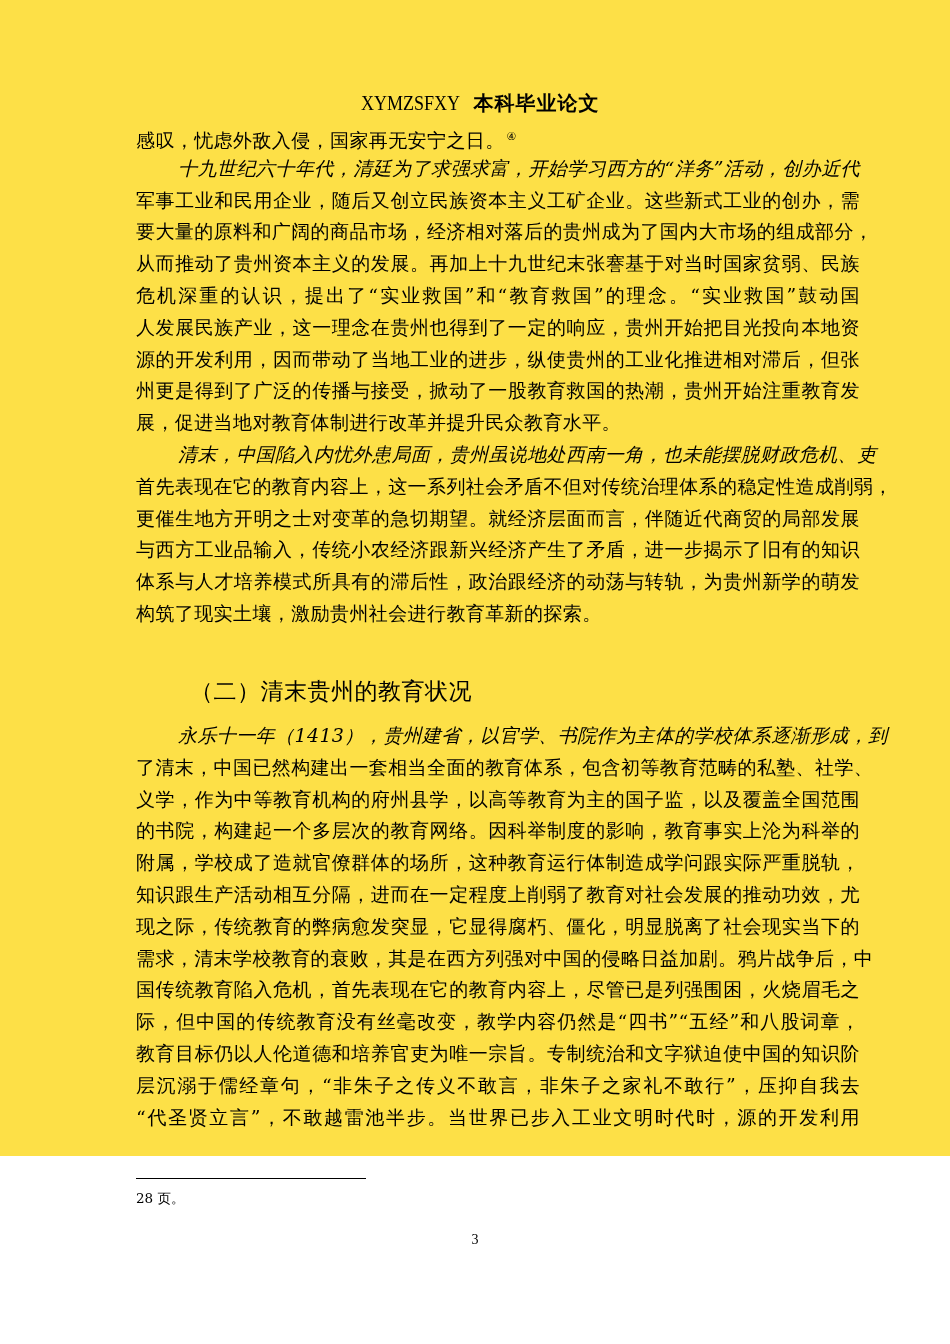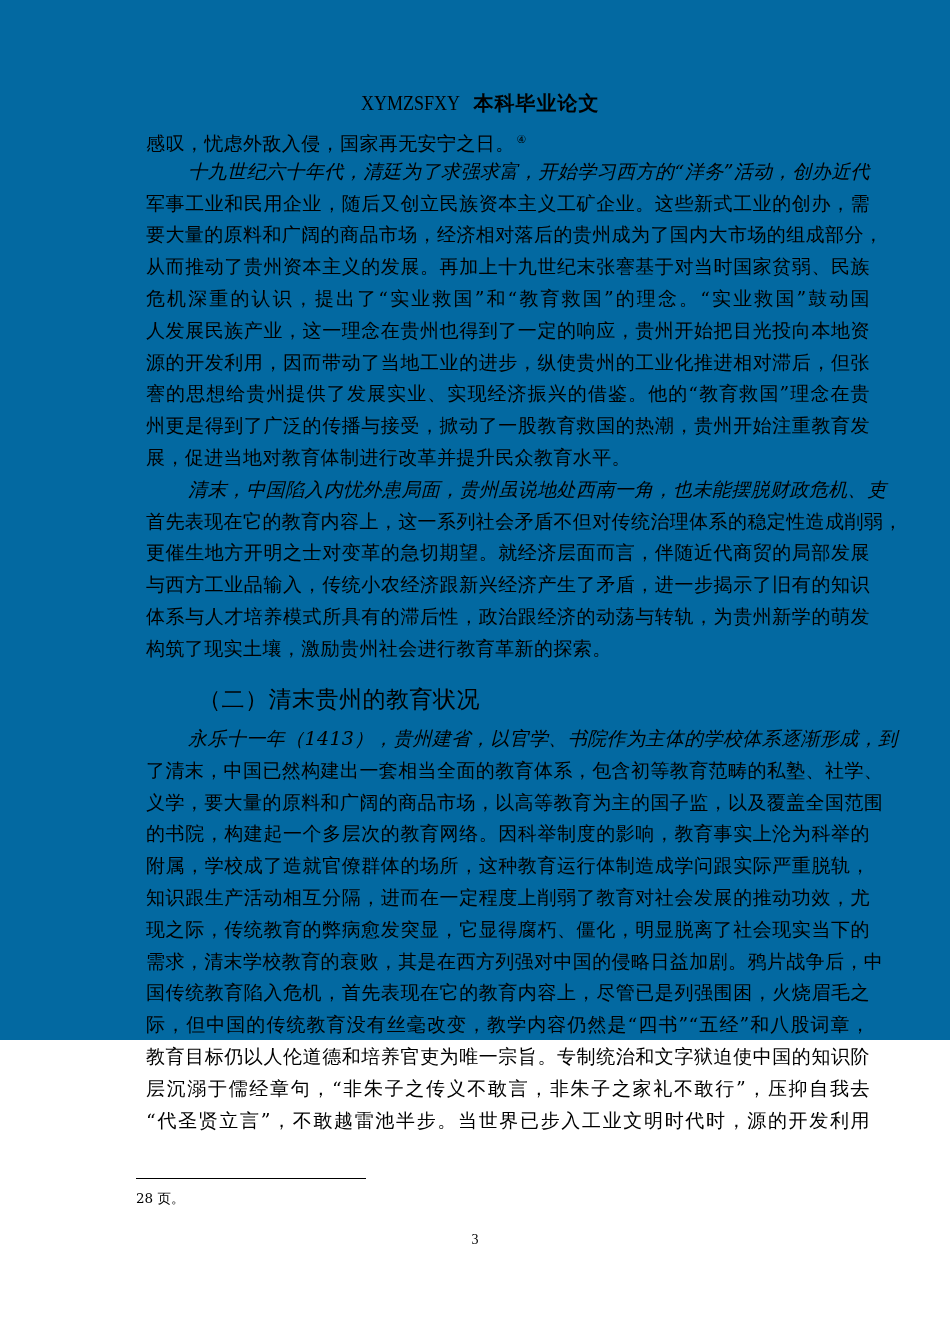--- a/index.html
+++ b/index.html
@@ -13,22 +13,22 @@
       position: relative;
       overflow: hidden;
       color: #000000;
       font-family: "DejaVu Serif", "Liberation Serif", serif;
     }
     .page {
       position: absolute;
       left: 0;
       top: 0;
       width: 950px;
-      height: 1040px;
-      background: #0369a1;
+      height: 1156px;
+      background: #fde047;
     }
     .header {
       position: absolute;
       top: 88px;
       left: 0;
       width: 950px;
       text-align: center;
       font-size: 21px;
       line-height: 30px;
       white-space: nowrap;
@@ -42,27 +42,28 @@
     }
     .header .cjk {
       font-family: "DejaVu Sans", sans-serif;
       font-weight: bold;
       font-size: 20px;
       letter-spacing: 1px;
       margin-left: 2px;
     }
     .body-text {
       position: absolute;
-      left: 146px;
+      left: 136px;
       width: 724px;
       font-size: 19px;
-      line-height: 45px;
+      line-height: 23px;
       text-align: justify;
       text-justify: inter-character;
       letter-spacing: 0.4px;
+      margin-top: 8px;
     }
     .body-text .line {
       display: block;
       white-space: nowrap;
       text-align-last: justify;
       height: 31.8px;
     }
     .body-text .line.last {
       text-align-last: left;
     }
@@ -139,42 +140,41 @@
     <div class="line last"><span>感叹，忧虑外敌入侵，国家再无安宁之日。</span><span class="sup">④</span></div>
 
     <div>
       <span class="line first-indent">十九世纪六十年代，清廷为了求强求富，开始学习西方的“洋务”活动，创办近代</span>
       <span class="line">军事工业和民用企业，随后又创立民族资本主义工矿企业。这些新式工业的创办，需</span>
       <span class="line">要大量的原料和广阔的商品市场，经济相对落后的贵州成为了国内大市场的组成部分，</span>
       <span class="line">从而推动了贵州资本主义的发展。再加上十九世纪末张謇基于对当时国家贫弱、民族</span>
       <span class="line">危机深重的认识，提出了“实业救国”和“教育救国”的理念。“实业救国”鼓动国</span>
       <span class="line">人发展民族产业，这一理念在贵州也得到了一定的响应，贵州开始把目光投向本地资</span>
       <span class="line">源的开发利用，因而带动了当地工业的进步，纵使贵州的工业化推进相对滞后，但张</span>
-      <span class="line">謇的思想给贵州提供了发展实业、实现经济振兴的借鉴。他的“教育救国”理念在贵</span>
       <span class="line">州更是得到了广泛的传播与接受，掀动了一股教育救国的热潮，贵州开始注重教育发</span>
       <span class="line last">展，促进当地对教育体制进行改革并提升民众教育水平。</span>
     </div>
 
     <div>
       <span class="line first-indent">清末，中国陷入内忧外患局面，贵州虽说地处西南一角，也未能摆脱财政危机、吏</span>
       <span class="line">首先表现在它的教育内容上，这一系列社会矛盾不但对传统治理体系的稳定性造成削弱，</span>
       <span class="line">更催生地方开明之士对变革的急切期望。就经济层面而言，伴随近代商贸的局部发展</span>
       <span class="line">与西方工业品输入，传统小农经济跟新兴经济产生了矛盾，进一步揭示了旧有的知识</span>
       <span class="line">体系与人才培养模式所具有的滞后性，政治跟经济的动荡与转轨，为贵州新学的萌发</span>
       <span class="line last">构筑了现实土壤，激励贵州社会进行教育革新的探索。</span>
     </div>
   </div>
 
-  <h2 class="section-heading" style="margin:8px;font-weight:normal;">（二）清末贵州的教育状况</h2>
+  <h2 class="section-heading" style="margin:0;font-weight:normal;">（二）清末贵州的教育状况</h2>
 
   <div class="body-text" style="top:716px;">
     <div>
       <span class="line first-indent">永乐十一年（1413），贵州建省，以官学、书院作为主体的学校体系逐渐形成，到</span>
       <span class="line">了清末，中国已然构建出一套相当全面的教育体系，包含初等教育范畴的私塾、社学、</span>
-      <span class="line">义学，要大量的原料和广阔的商品市场，以高等教育为主的国子监，以及覆盖全国范围</span>
+      <span class="line">义学，作为中等教育机构的府州县学，以高等教育为主的国子监，以及覆盖全国范围</span>
       <span class="line">的书院，构建起一个多层次的教育网络。因科举制度的影响，教育事实上沦为科举的</span>
       <span class="line">附属，学校成了造就官僚群体的场所，这种教育运行体制造成学问跟实际严重脱轨，</span>
       <span class="line">知识跟生产活动相互分隔，进而在一定程度上削弱了教育对社会发展的推动功效，尤</span>
       <span class="line">现之际，传统教育的弊病愈发突显，它显得腐朽、僵化，明显脱离了社会现实当下的</span>
       <span class="line">需求，清末学校教育的衰败，其是在西方列强对中国的侵略日益加剧。鸦片战争后，中</span>
       <span class="line">国传统教育陷入危机，首先表现在它的教育内容上，尽管已是列强围困，火烧眉毛之</span>
       <span class="line">际，但中国的传统教育没有丝毫改变，教学内容仍然是“四书”“五经”和八股词章，</span>
       <span class="line">教育目标仍以人伦道德和培养官吏为唯一宗旨。专制统治和文字狱迫使中国的知识阶</span>
       <span class="line">层沉溺于儒经章句，“非朱子之传义不敢言，非朱子之家礼不敢行”，压抑自我去</span>
       <span class="line">“代圣贤立言”，不敢越雷池半步。当世界已步入工业文明时代时，源的开发利用</span>

